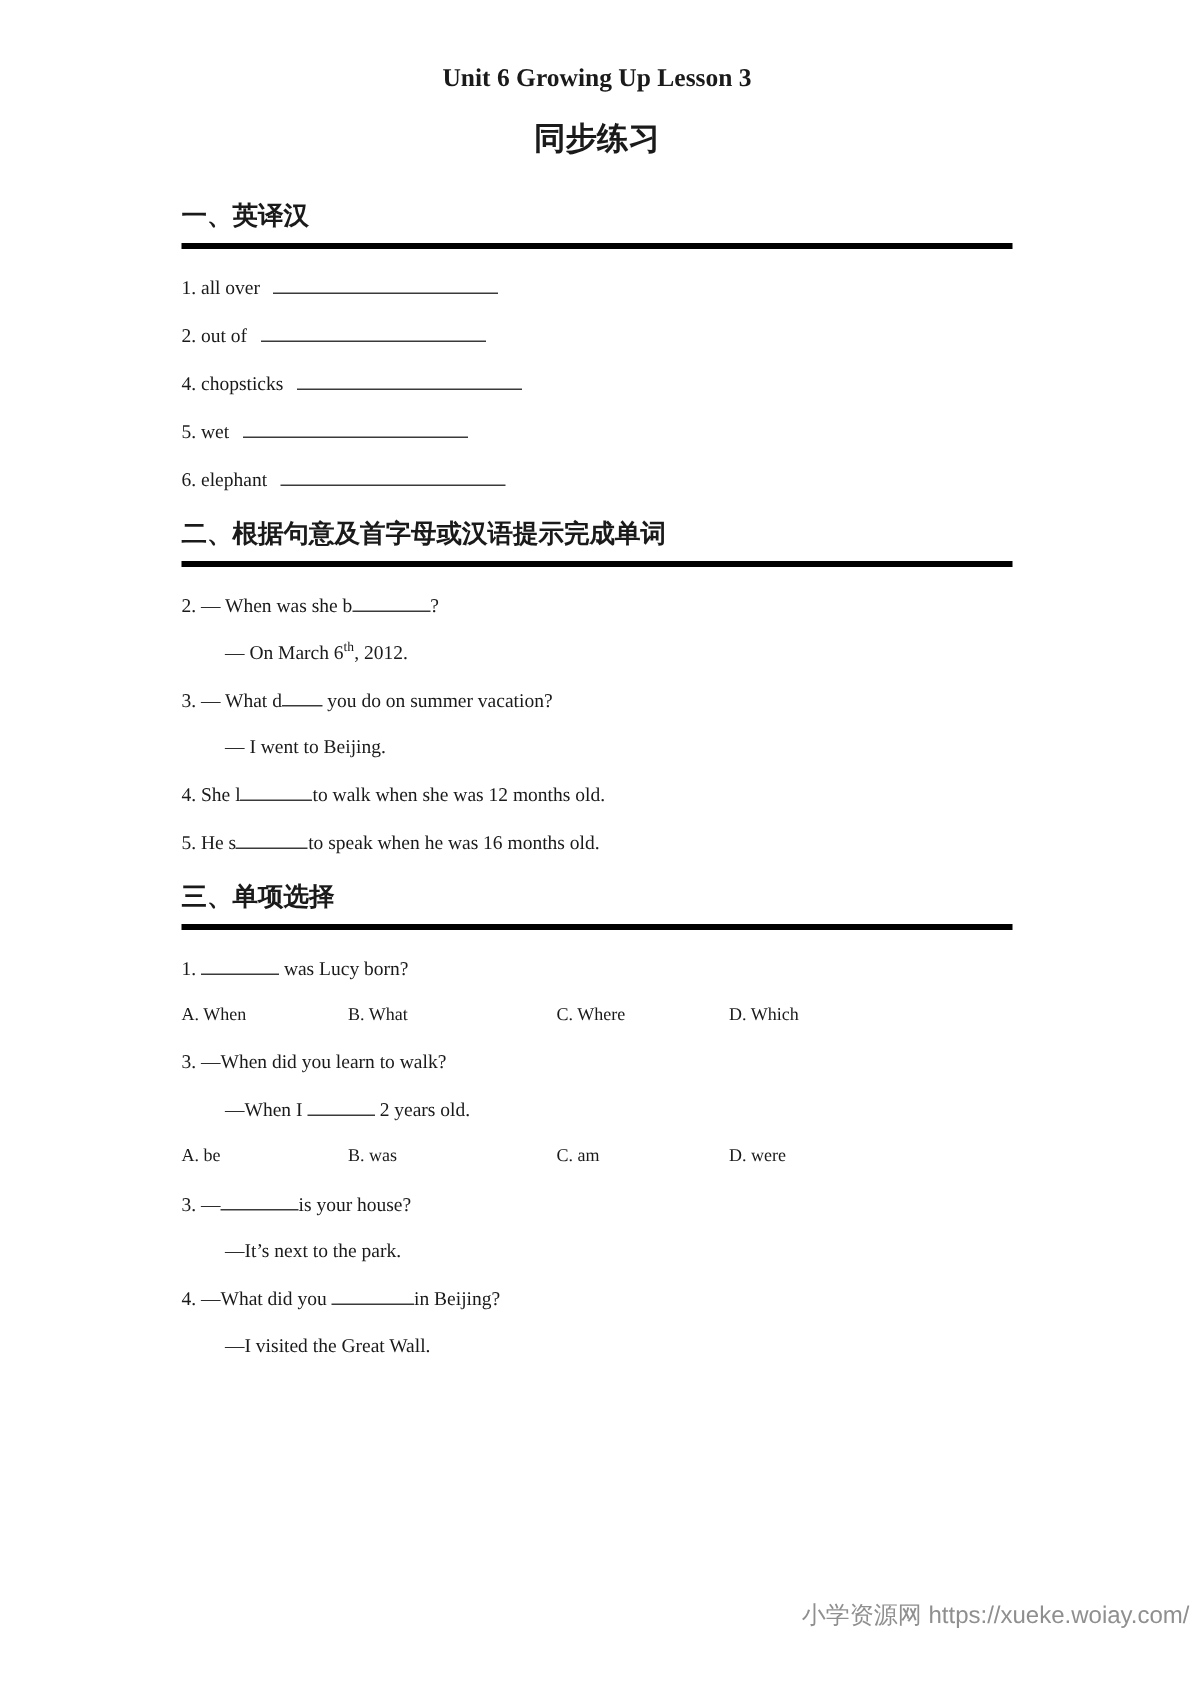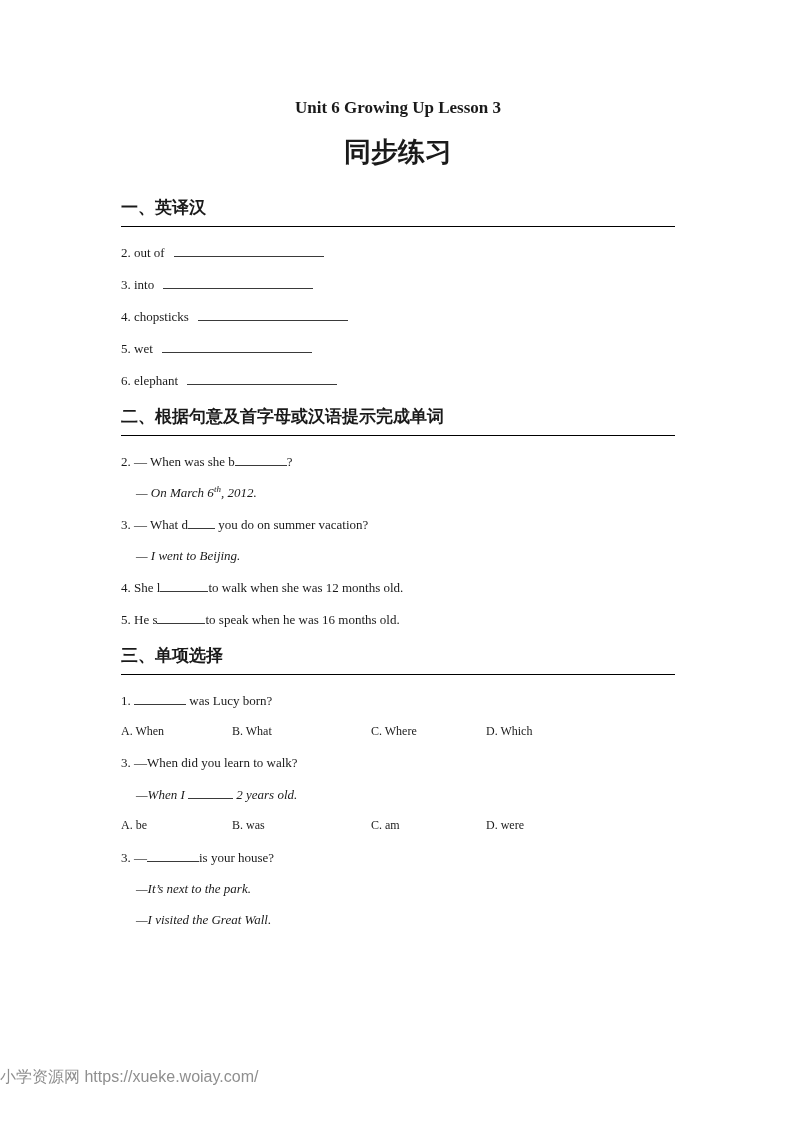--- a/index.html
+++ b/index.html
@@ -3,54 +3,54 @@
 <meta charset="utf-8">
 <style>
   html, body { margin: 0; padding: 0; background: #ffffff; }
   .page {
     width: 793px;
     height: 1122px;
     margin: 0 auto;
     background: #ffffff;
     position: relative;
     box-sizing: border-box;
-    padding: 98px 118px 0 121px;
+    padding: 42px 118px 0 121px;
     font-family: "Liberation Serif", serif;
     color: #1a1a1a;
   }
   .title {
     font-size: 17px;
     font-weight: bold;
     text-align: center;
     margin: 0 0 16px 0;
     font-family: "Liberation Serif", serif;
   }
   .subtitle {
-    font-size: 27px;
+    font-size: 21px;
     font-weight: bold;
     text-align: center;
     margin: 0 0 26px 0;
     font-family: "Liberation Sans", sans-serif;
   }
   .sec-heading {
     font-size: 17px;
     font-weight: bold;
     font-family: "Liberation Sans", sans-serif;
-    border-bottom: 1px solid #000000;
+    border-bottom: 4px solid #000000;
     padding-bottom: 7px;
     margin: 0 0 18px 0;
   }
   .sec-heading.later { margin-top: 8px; }
   .line {
     font-size: 13px;
     line-height: 13px;
     margin: 0 0 18px 0;
     white-space: pre-wrap;
   }
-  .indent { margin-left: 15px; font-style: italic; }
+  .indent { margin-left: 29px; }
   .blank {
     display: inline-block;
     border-bottom: 1px solid #3a3a3a;
     height: 11px;
     vertical-align: baseline;
   }
   .gap { margin-left: 9px; }
   .w150 { width: 150px; }
   .w38  { width: 38px; }
   .w52  { width: 52px; }
@@ -64,38 +64,38 @@
     font-size: 12px;
     line-height: 13px;
     margin: 15px 0 18px 0;
   }
   sup { font-size: 9px; line-height: 0; }
   .footer {
     position: absolute;
     left: 0;
     right: 0;
     bottom: 34px;
-    text-align: left;
+    text-align: right;
     color: #8f8f8f;
     font-size: 16px;
     font-family: "Liberation Sans", sans-serif;
   }
 </style>
 </head>
 <body>
 
 <div class="page">
 
   <h1 class="title">Unit 6 Growing Up Lesson 3</h1>
   <h2 class="subtitle">同步练习</h2>
 
   <div class="sec-heading">一、英译汉</div>
 
+  <p class="line"><span>1. all over</span><span class="blank w150 gap"></span></p>
   <p class="line"><span>2. out of</span><span class="blank w150 gap"></span></p>
-  <p class="line"><span>3. into</span><span class="blank w150 gap"></span></p>
   <p class="line"><span>4. chopsticks</span><span class="blank w150 gap"></span></p>
   <p class="line"><span>5. wet</span><span class="blank w150 gap"></span></p>
   <p class="line"><span>6. elephant</span><span class="blank w150 gap"></span></p>
 
   <div class="sec-heading later">二、根据句意及首字母或汉语提示完成单词</div>
 
   <p class="line"><span>2. — When was she b</span><span class="blank w52"></span><span>?</span></p>
   <p class="line indent"><span>— On March 6</span><sup>th</sup><span>, 2012.</span></p>
   <p class="line"><span>3. — What d</span><span class="blank w27"></span><span> you do on summer vacation?</span></p>
   <p class="line indent"><span>— I went to Beijing.</span></p>
@@ -117,17 +117,18 @@
   <div class="opts">
     <span>A. be</span>
     <span>B. was</span>
     <span>C. am</span>
     <span>D. were</span>
   </div>
 
   <p class="line"><span>3. —</span><span class="blank w52"></span><span>is your house?</span></p>
   <p class="line indent"><span>—It’s next to the park.</span></p>
 
+  <p class="line"><span>4. —What did you </span><span class="blank w55"></span><span>in Beijing?</span></p>
   <p class="line indent"><span>—I visited the Great Wall.</span></p>
 
   <div class="footer">小学资源网 https://xueke.woiay.com/</div>
 
 </div>
 
 </body></html>

